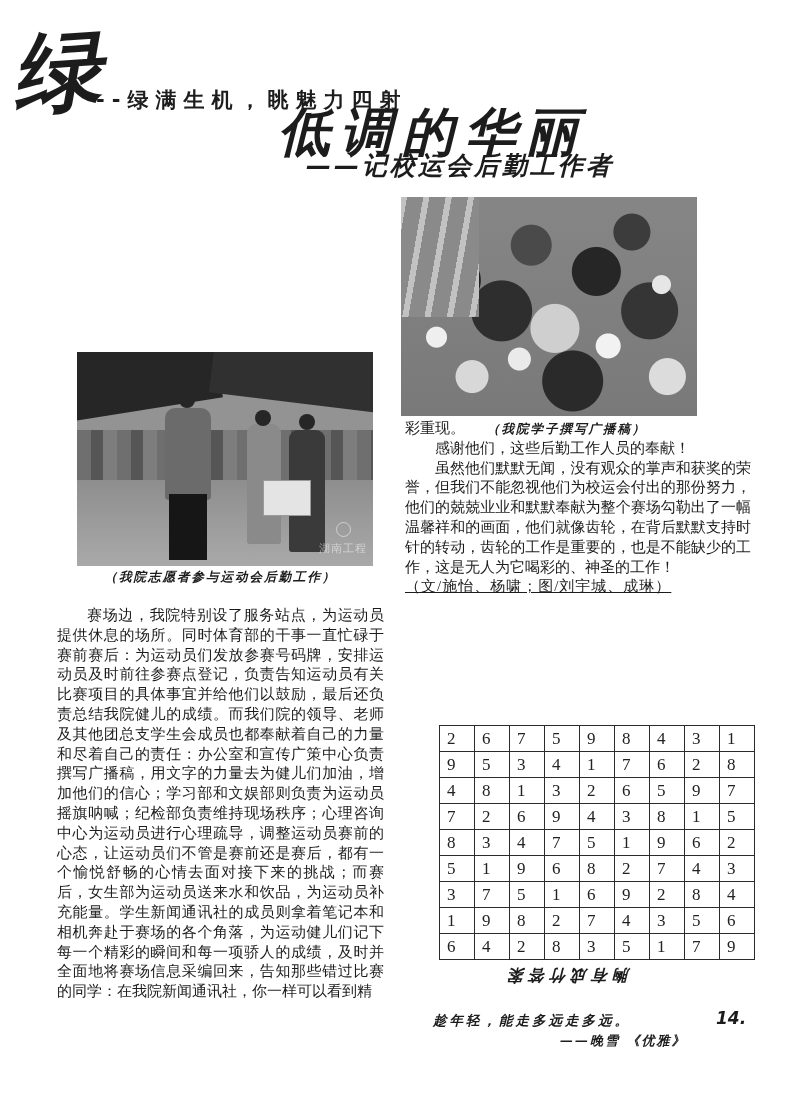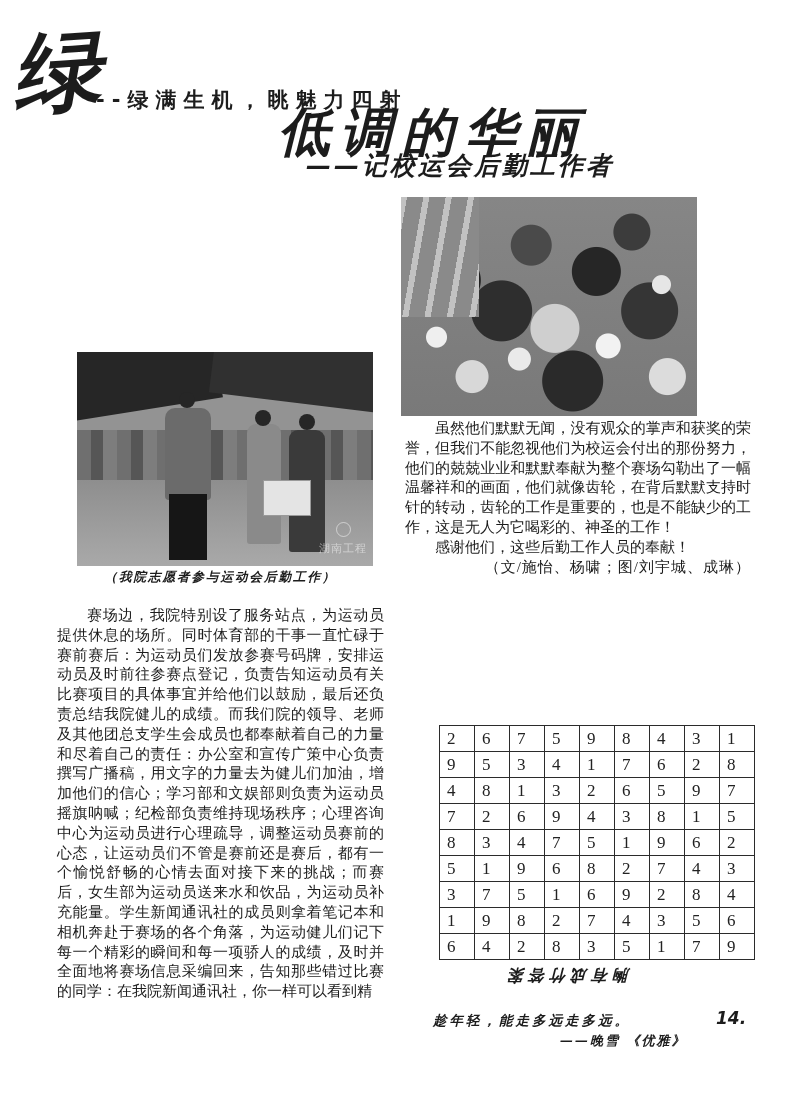--- a/index.html
+++ b/index.html
@@ -42,21 +42,21 @@
   .caption {
     font-size:12.5px; font-weight:bold; font-style:italic; text-align:center;
     letter-spacing:2px;
   }
   .caption1 { position:absolute; left:57px; top:569px; width:327px; }
 
   .col-right { position:absolute; left:405px; top:419px; width:346px; }
   .cont-line { display:flex; align-items:baseline; }
   .cont-text { font-size:15px; line-height:19.8px; white-space:nowrap; }
   .caption2 { margin-left:22px; white-space:nowrap; }
-  .byline { font-size:15px; line-height:19.8px; text-align:right; letter-spacing:1px; }
+  .byline { font-size:15px; line-height:19.8px; text-align:left; letter-spacing:1px;text-decoration:underline; }
 
   
   .photo { position:absolute; overflow:hidden; background:#939393; }
   .photo1 { left:77px; top:352px; width:296px; height:214px; }
   .photo2 { left:401px; top:197px; width:296px; height:219px; }
 
   .p1-canopy-l { position:absolute; left:-40px; top:-30px; width:180px; height:90px;
      background:#262626; transform:rotate(-9deg); }
   .p1-canopy-r { position:absolute; right:-30px; top:-26px; width:190px; height:78px;
      background:#303030; transform:rotate(7deg); }
@@ -166,22 +166,26 @@
 
   <p class="para col-left-p2">赛场边，我院特别设了服务站点，为运动员提供休息的场所。同时体育部的干事一直忙碌于赛前赛后：为运动员们发放参赛号码牌，安排运动员及时前往参赛点登记，负责告知运动员有关比赛项目的具体事宜并给他们以鼓励，最后还负责总结我院健儿的成绩。而我们院的领导、老师及其他团总支学生会成员也都奉献着自己的力量和尽着自己的责任：办公室和宣传广策中心负责撰写广播稿，用文字的力量去为健儿们加油，增加他们的信心；学习部和文娱部则负责为运动员摇旗呐喊；纪检部负责维持现场秩序；心理咨询中心为运动员进行心理疏导，调整运动员赛前的心态，让运动员们不管是赛前还是赛后，都有一个愉悦舒畅的心情去面对接下来的挑战；而赛后，女生部为运动员送来水和饮品，为运动员补充能量。学生新闻通讯社的成员则拿着笔记本和相机奔赴于赛场的各个角落，为运动健儿们记下每一个精彩的瞬间和每一项骄人的成绩，及时并全面地将赛场信息采编回来，告知那些错过比赛的同学：在我院新闻通讯社，你一样可以看到精</p>
 
   <div class="photo photo2">
     <div class="p2-crowd"></div>
     <div class="p2-fence"></div>
     <div class="p2-papers"></div>
   </div>
 
   <div class="col-right">
+    <div class="cont-line">
+      <span class="cont-text">彩重现。</span>
+      <span class="caption caption2">（我院学子撰写广播稿）</span>
+    </div>
+    <p class="para" style="margin:0;">感谢他们，这些后勤工作人员的奉献！</p>
     <p class="para" style="margin:0;">虽然他们默默无闻，没有观众的掌声和获奖的荣誉，但我们不能忽视他们为校运会付出的那份努力，他们的兢兢业业和默默奉献为整个赛场勾勒出了一幅温馨祥和的画面，他们就像齿轮，在背后默默支持时针的转动，齿轮的工作是重要的，也是不能缺少的工作，这是无人为它喝彩的、神圣的工作！</p>
-    <p class="para" style="margin:0;">感谢他们，这些后勤工作人员的奉献！</p>
     <div class="byline">（文/施怡、杨啸；图/刘宇城、成琳）</div>
   </div>
 
   <div class="sudoku-wrap">
     <table class="sudoku">
       <tbody id="sudoku-body">
           <tr>
             <td>2</td>
             <td>6</td>
             <td>7</td>

